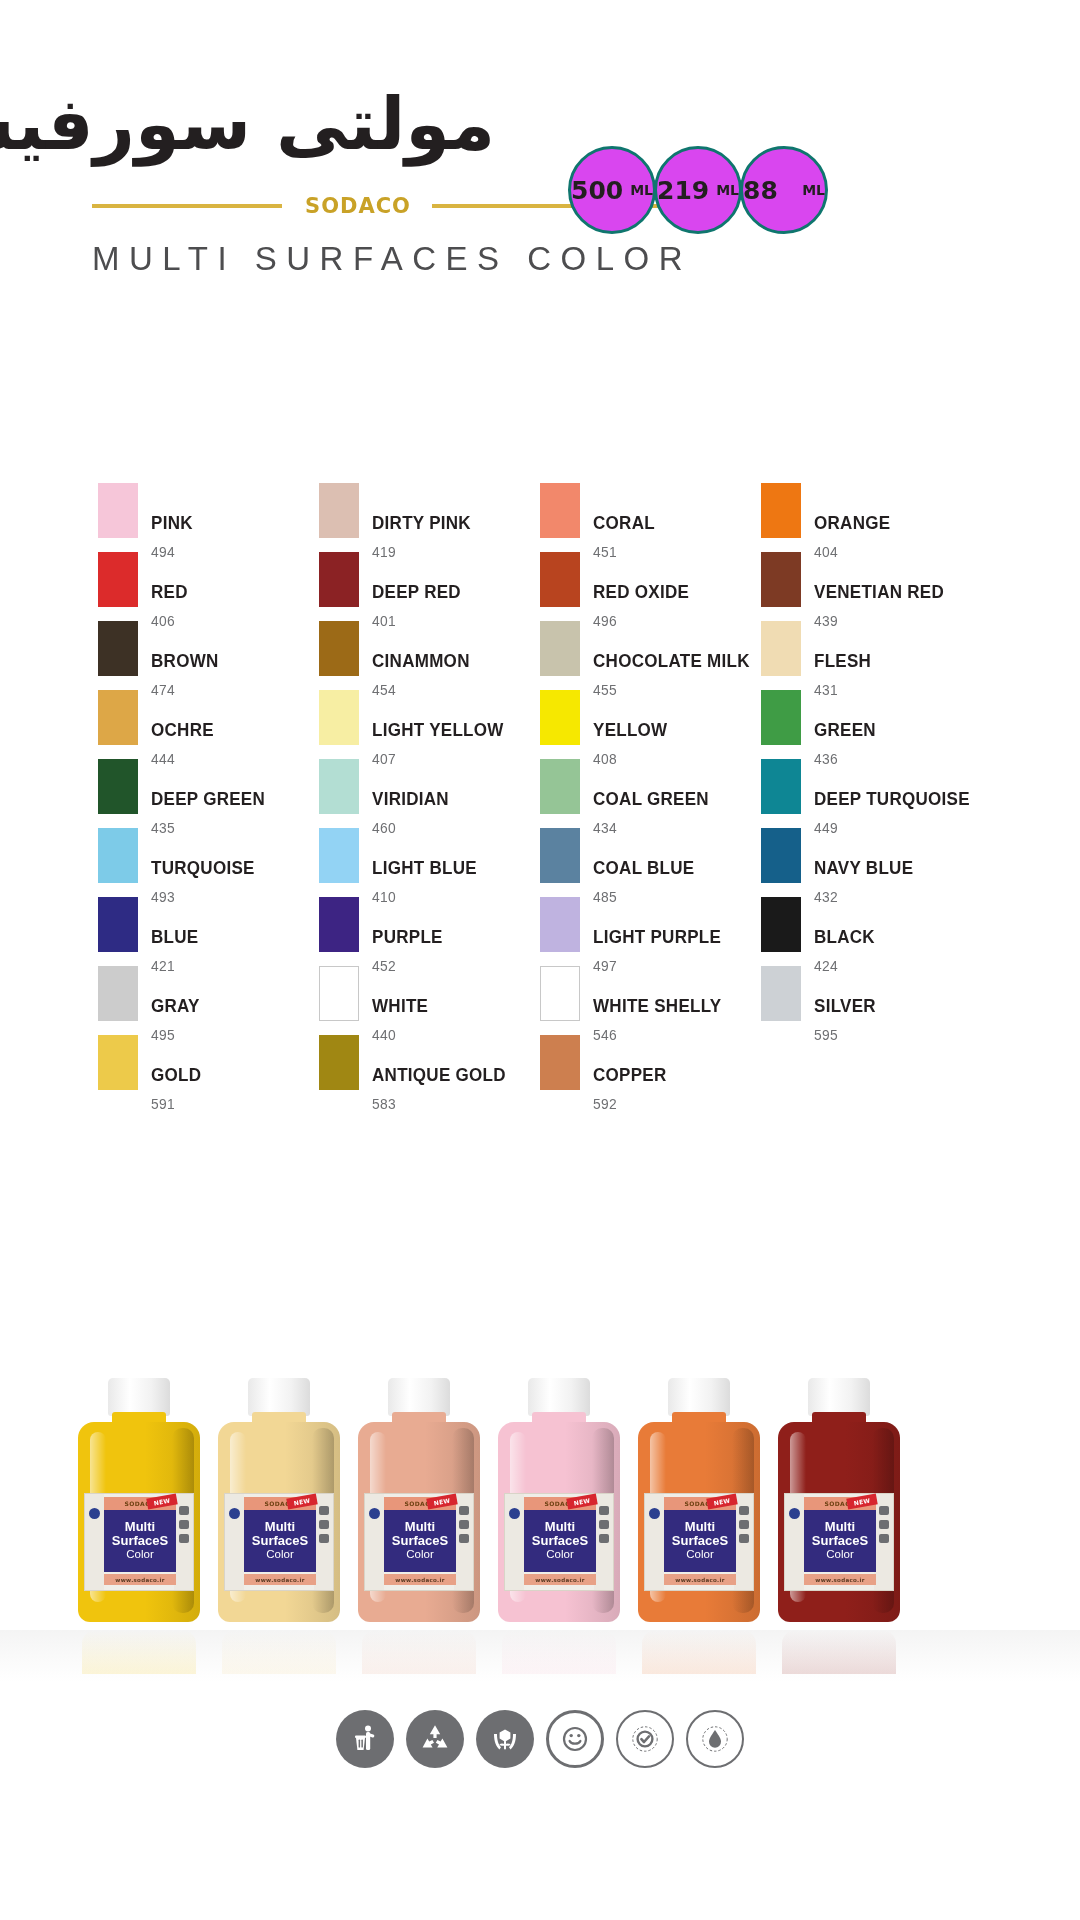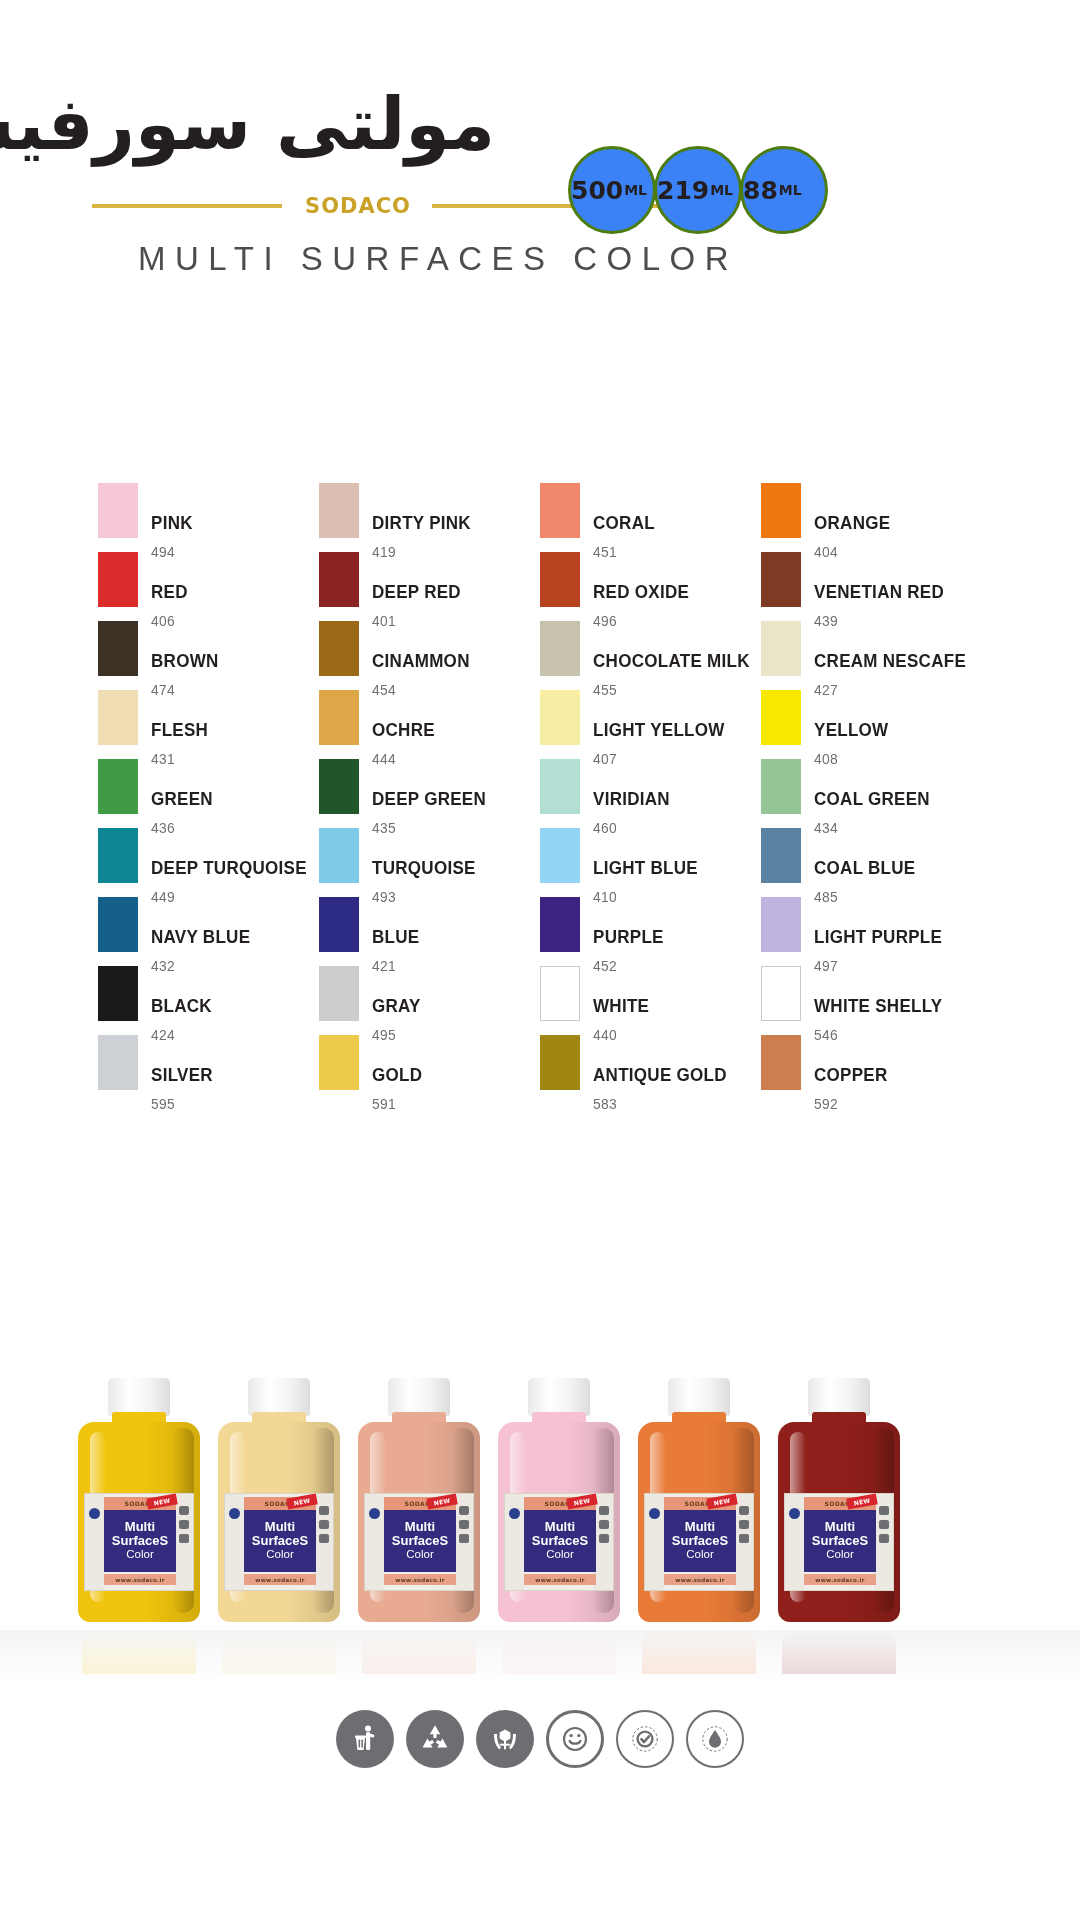--- a/index.html
+++ b/index.html
@@ -30,28 +30,28 @@
     text-align:center;
     font-family:"DejaVu Sans", sans-serif;
     font-size:21px; font-weight:700; color:#c9a227;
     letter-spacing:1px;
   }
 
   #title-en {
     position:absolute; left:92px; top:240px;
     font-family:"Liberation Sans", sans-serif;
     font-size:33px; font-weight:400; color:#4d4d4f;
-    letter-spacing:9.5px; white-space:nowrap;margin-left:46px;
+    letter-spacing:9.5px; white-space:nowrap;
   }
 
   .vol-badge {
     position:absolute; top:146px;
     width:88px; height:88px; border-radius:50%;
-    background:#3b82f6; border:3px solid #4d7c0f;
-    display:flex; align-items:center; justify-content:flex-start;
+    background:#d946ef; border:3px solid #0f766e;
+    display:flex; align-items:center; justify-content:space-between;
     color:#231f20;
     font-family:"DejaVu Sans", sans-serif; font-weight:700;
   }
   .vol-badge .num { font-size:25px; line-height:1; }
   .vol-badge .unit { font-size:14px; line-height:1; margin-left:1px; }
   #vol-0 { left:568px; }
   #vol-1 { left:654px; }
   #vol-2 { left:740px; }
 
   
@@ -307,27 +307,20 @@
       </div>
     </div>
     <div class="swatch-cell">
       <div class="swatch-chip" style="background: rgb(200, 195, 172);"></div>
       <div class="swatch-text">
         <div class="swatch-name">CHOCOLATE MILK</div>
         <div class="swatch-code">455</div>
       </div>
     </div>
     <div class="swatch-cell">
-      <div class="swatch-chip" style="background: rgb(232, 229, 201);"></div>
-      <div class="swatch-text">
-        <div class="swatch-name">CREAM NESCAFE</div>
-        <div class="swatch-code">427</div>
-      </div>
-    </div>
-    <div class="swatch-cell">
       <div class="swatch-chip" style="background: rgb(240, 220, 179);"></div>
       <div class="swatch-text">
         <div class="swatch-name">FLESH</div>
         <div class="swatch-code">431</div>
       </div>
     </div>
     <div class="swatch-cell">
       <div class="swatch-chip" style="background: rgb(221, 167, 71);"></div>
       <div class="swatch-text">
         <div class="swatch-name">OCHRE</div>

